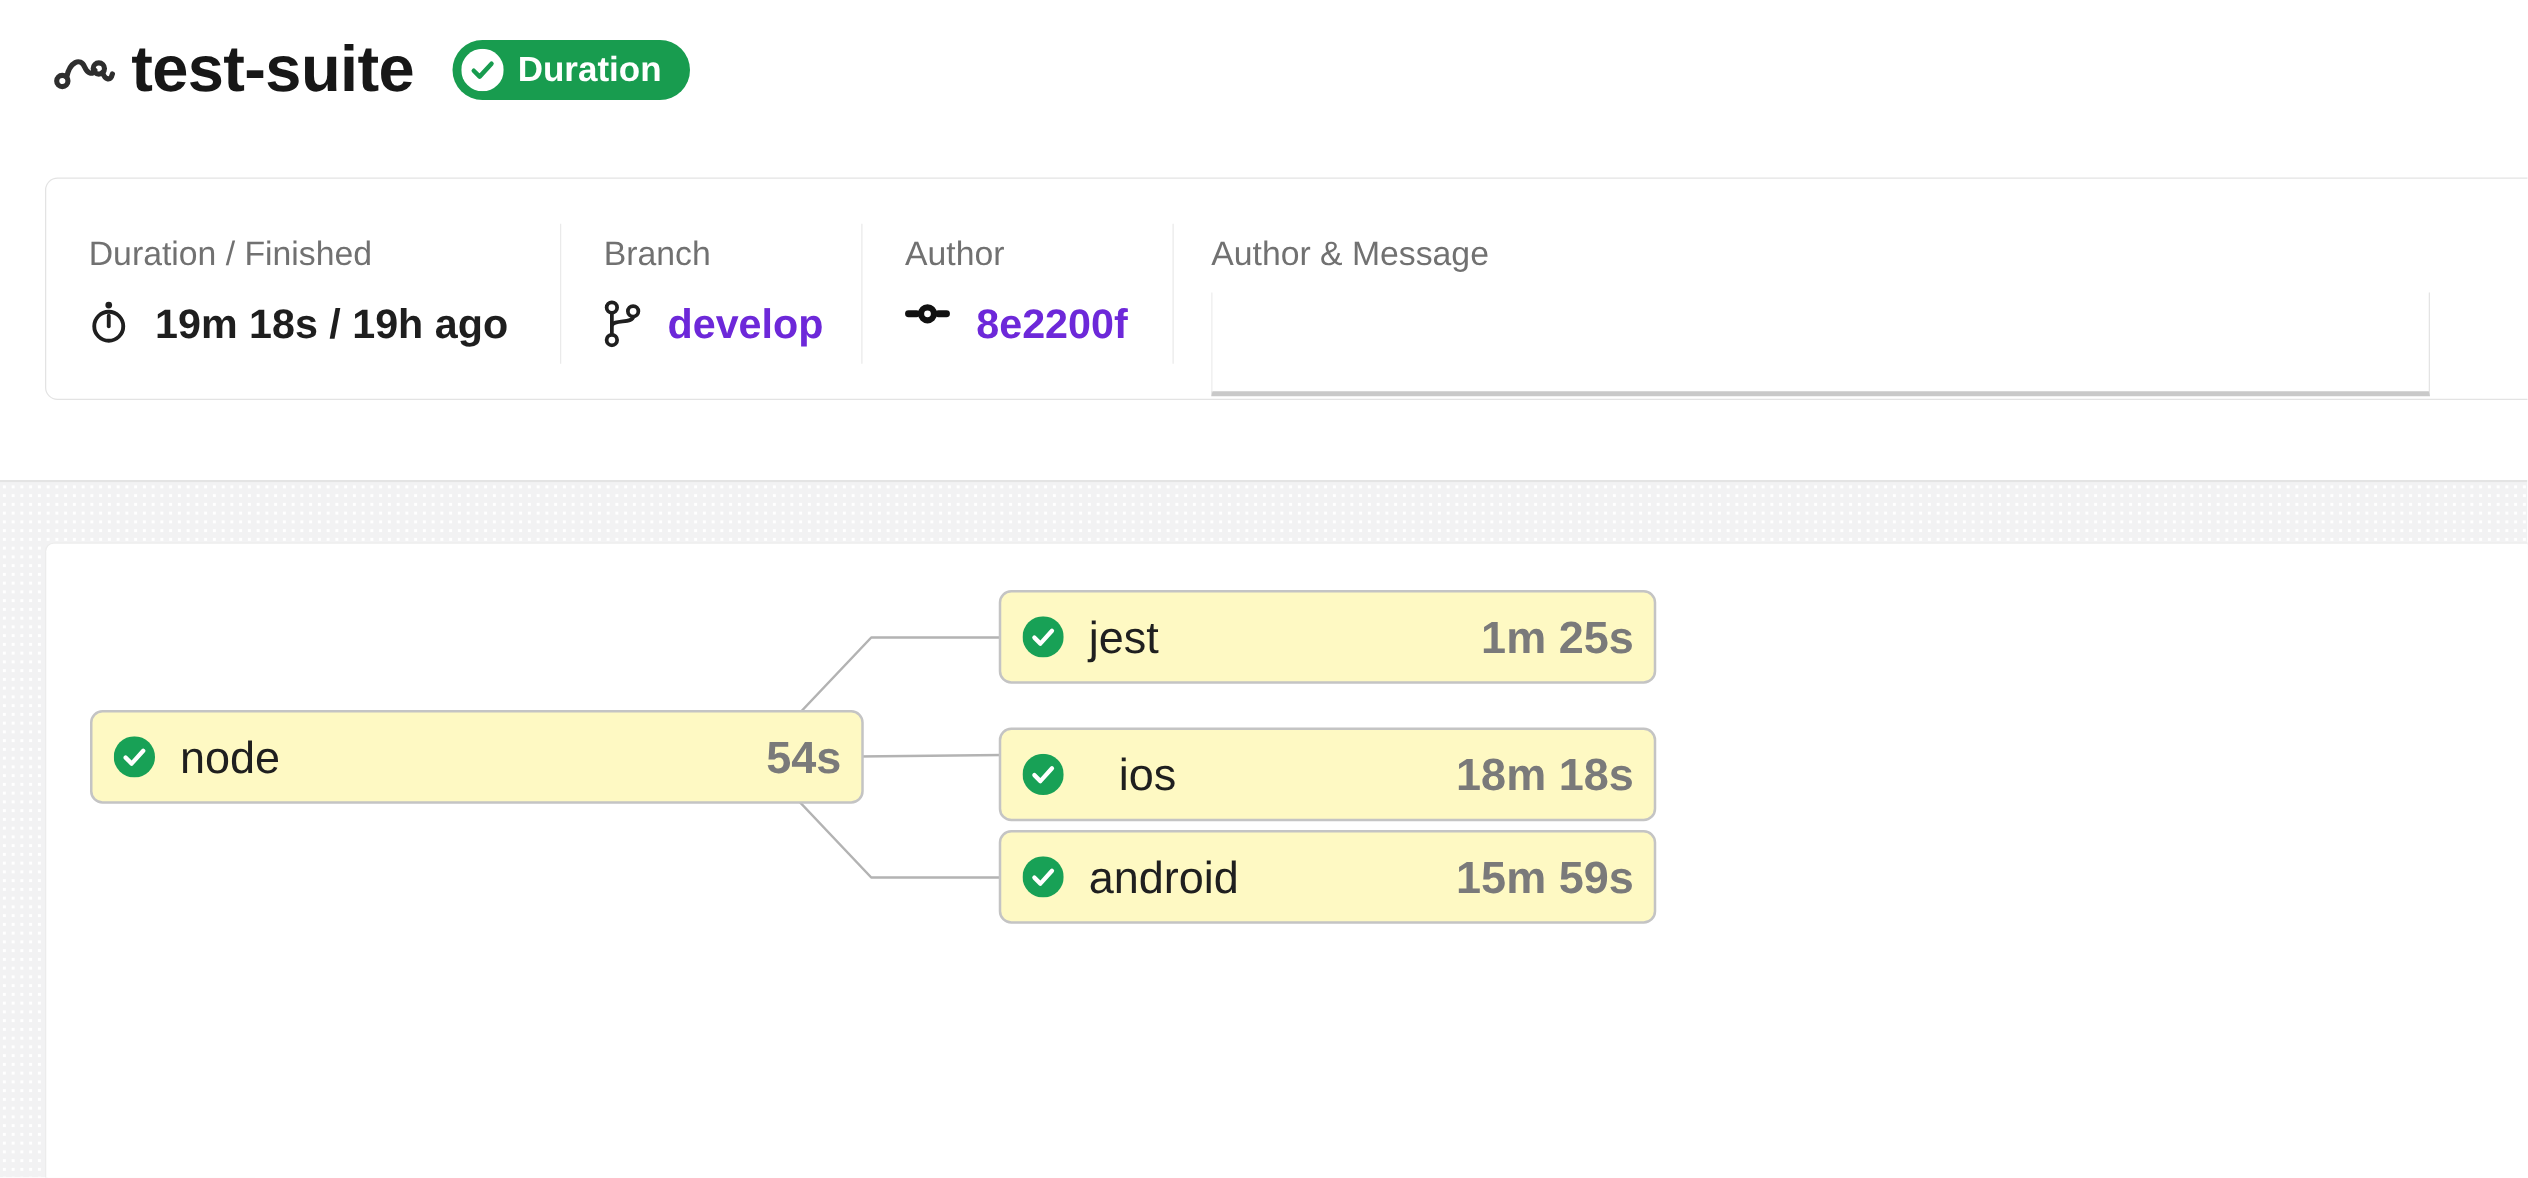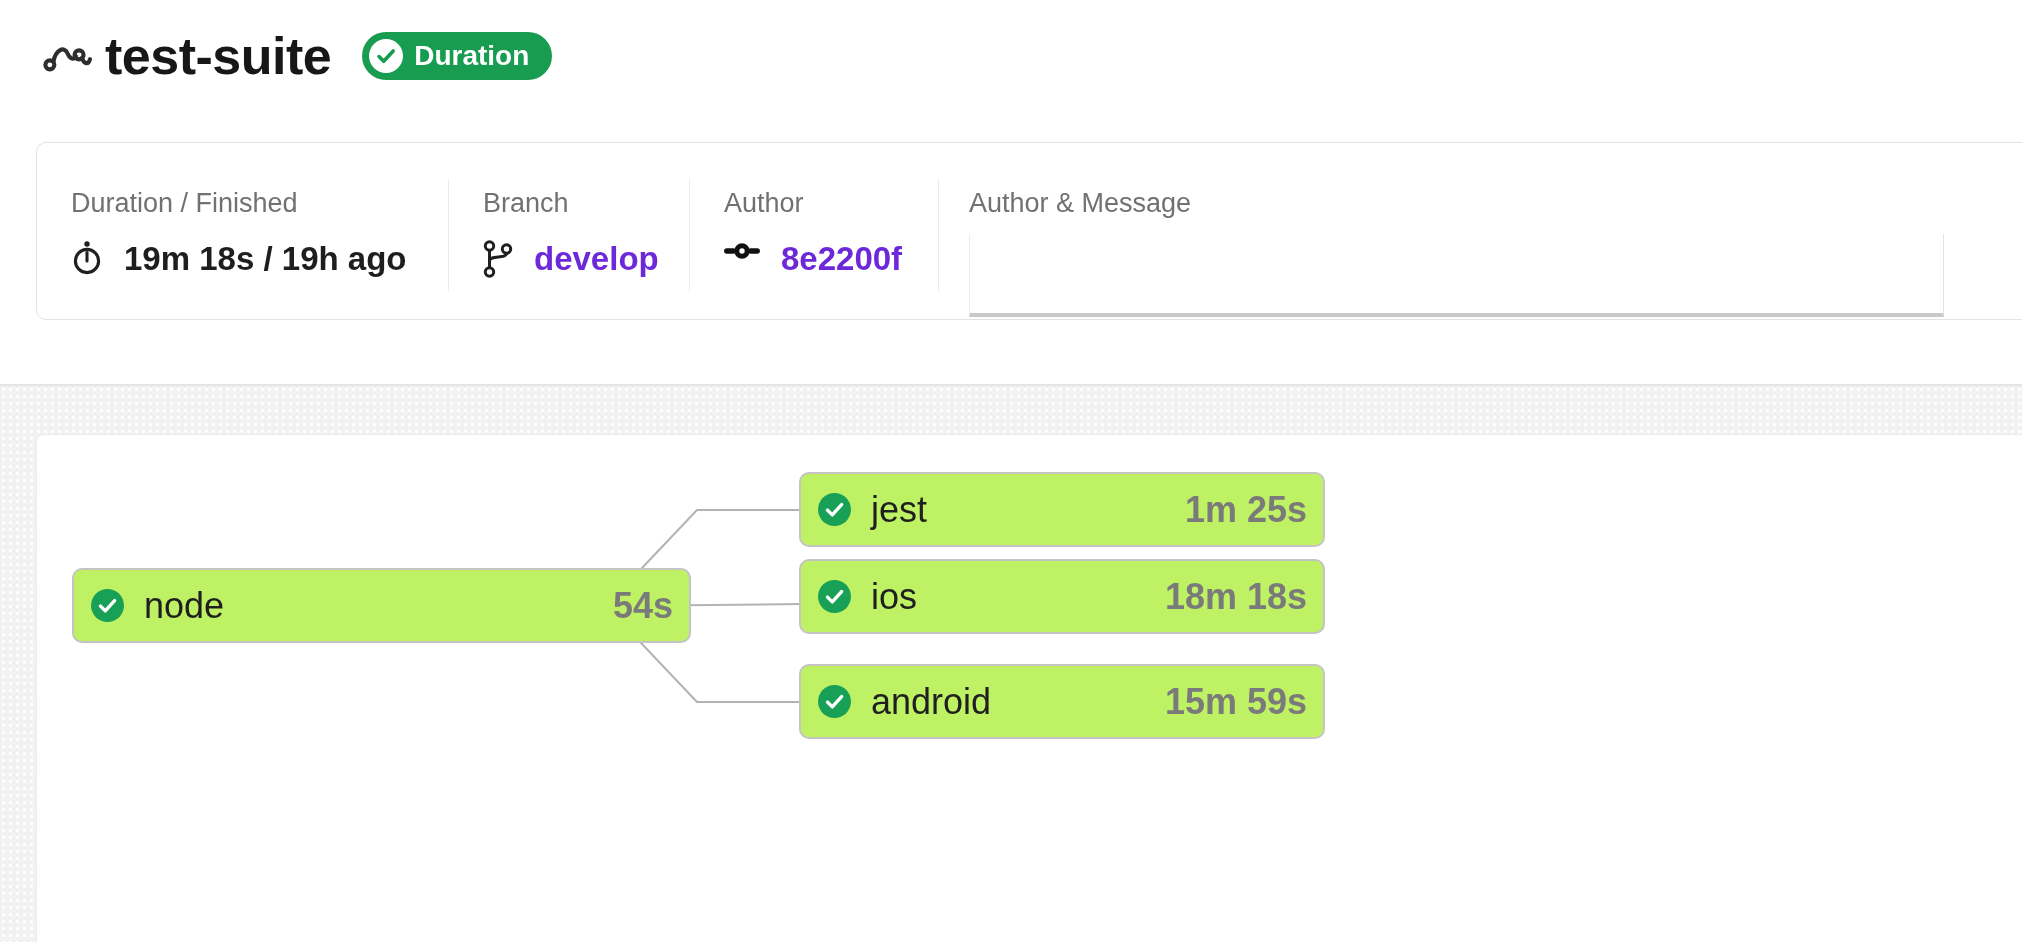--- a/index.html
+++ b/index.html
@@ -86,38 +86,38 @@
     position: absolute; left: 37px; top: 49px; 
     width: 2010px; height: 580px;
     background: #ffffff; border-radius: 6px;
     box-shadow: 0 0 0 1px #ececec;
   }
 
   
   .job-box {
     position: absolute;
     height: 75px; box-sizing: border-box;
-    background: #bef264;
+    background: #fef9c3;
     border: 2px solid #c4c4c4; border-radius: 10px;
     display: flex; align-items: center;
     padding: 0 16px 0 17px;
     cursor: pointer;
   }
   .job-box .check { flex: 0 0 auto; display: block; }
   .job-name {
     margin-left: 20px;
     font-size: 36px; color: #1f1f1f; font-weight: 400; white-space: nowrap;
   }
   .job-time {
     margin-left: auto;
     font-size: 36px; color: #7a7a7a; font-weight: 700; white-space: nowrap;
   }
   .job-root     { left: 35px;  top: 133px; width: 619px; }
   .job-child-0  { left: 762px; top: 37px;  width: 526px; }
-  .job-child-1  { left: 762px; top: 124px; width: 526px; }
+  .job-child-1  { left: 762px; top: 147px; width: 526px; gap: 24px; }
   .job-child-2  { left: 762px; top: 229px; width: 526px; }
 
   .connectors {
     position: absolute; left: 560px; top: 60px;
     width: 206px; height: 215px;
   }
   .connectors polyline { fill: none; stroke: #b3b3b3; stroke-width: 2; stroke-linejoin: round; }
 </style>
 </head>
 <body>

